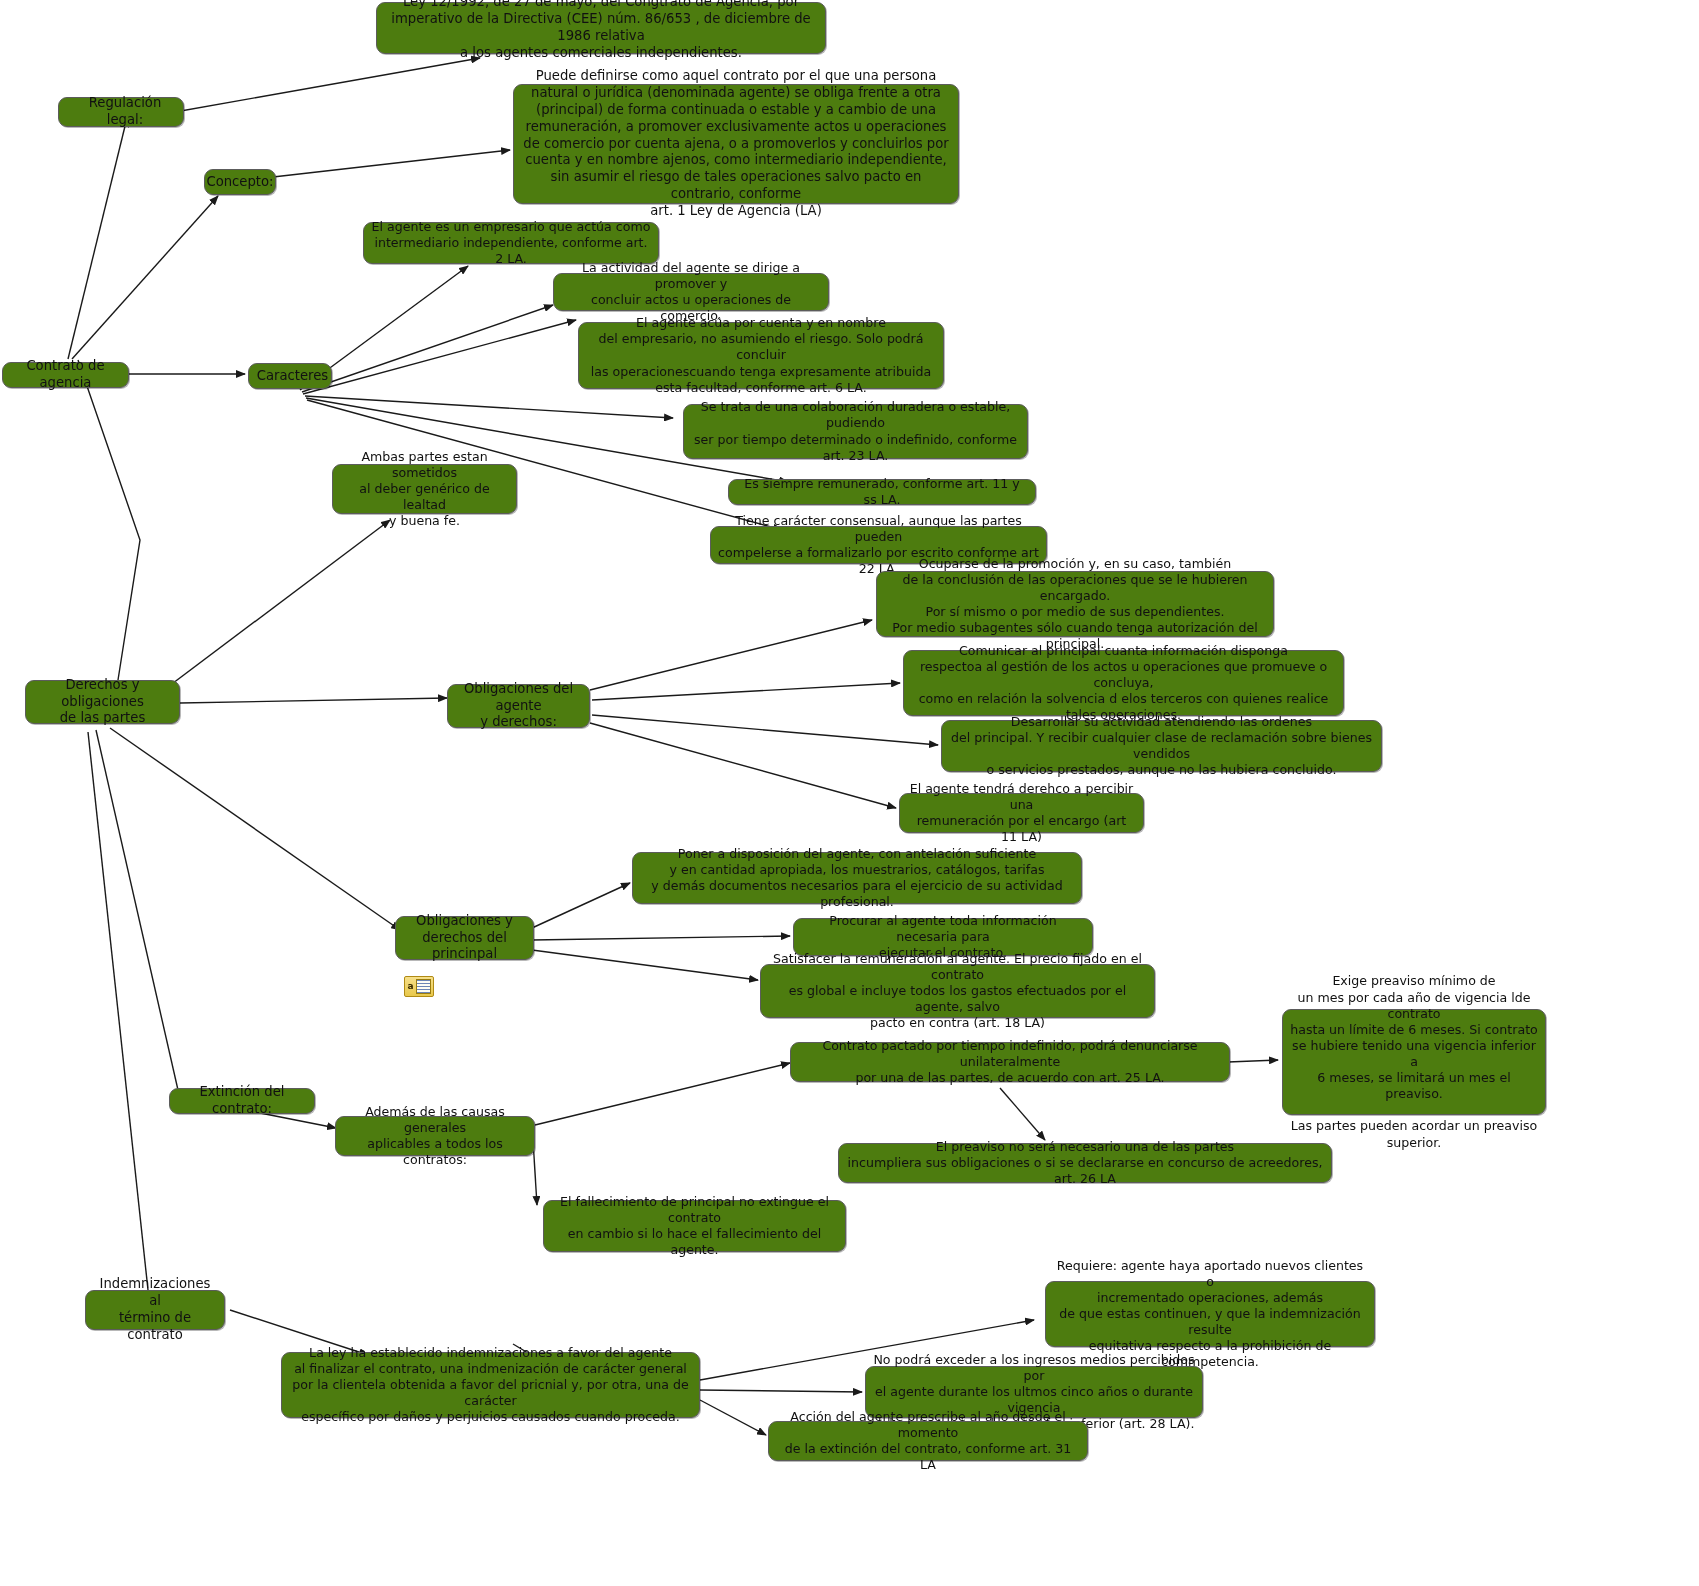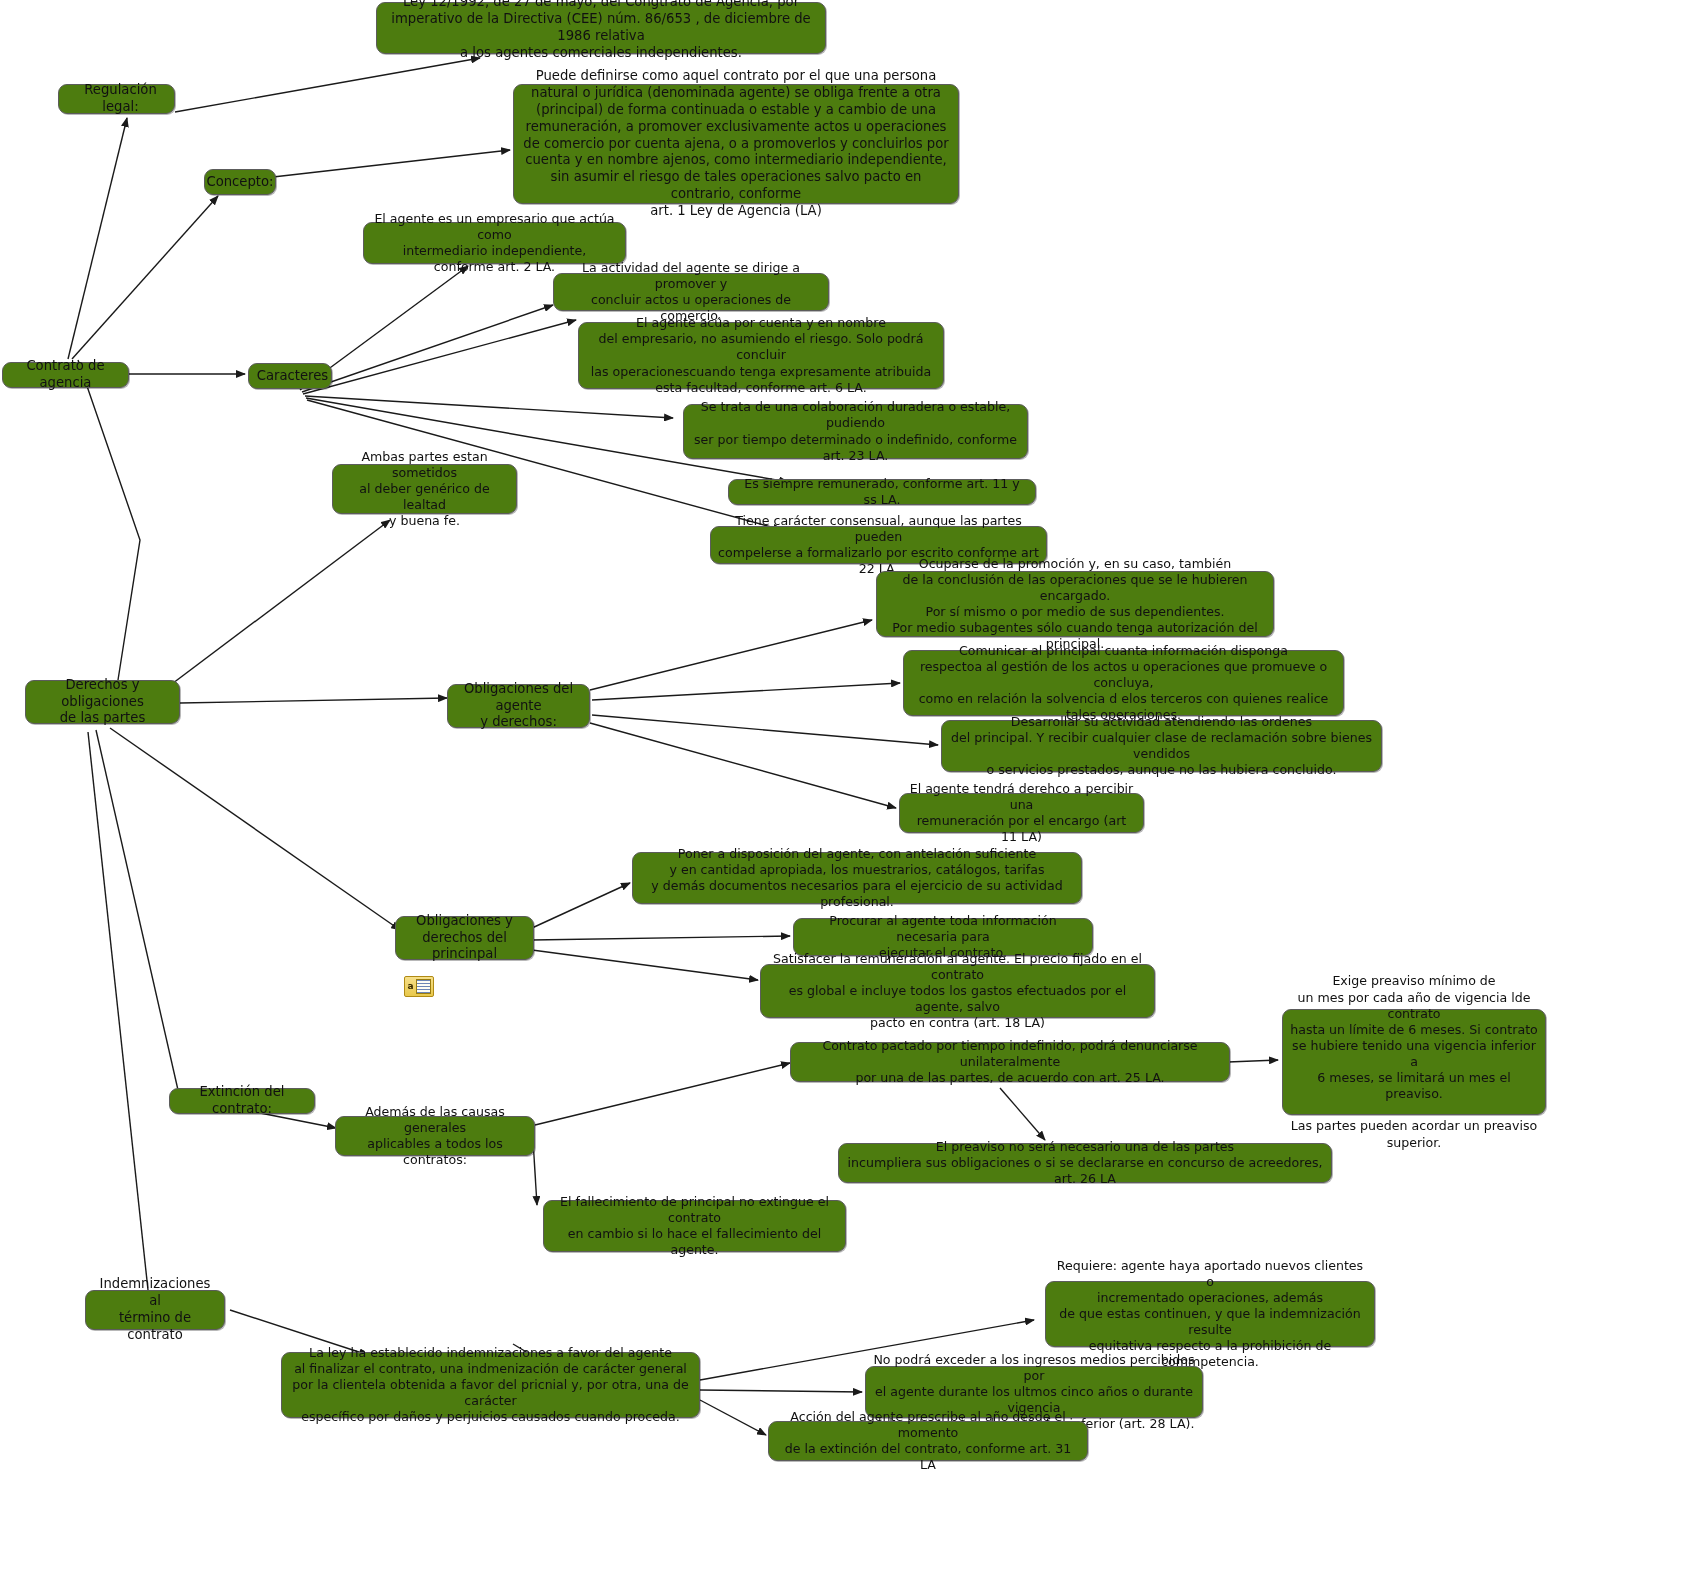--- a/index.html
+++ b/index.html
@@ -110,34 +110,34 @@
       <path d="M700,1390 L862,1392" marker-end="url(#ah)"></path>
       <path d="M700,1400 L766,1435" marker-end="url(#ah)"></path>
       <path d="M513,1344 L560,1372"></path>
     </g>
   </svg>
 
   <div class="node f13" style="left:376px;top:2px;width:450px;height:52px;">Ley 12/1992, de 27 de mayo, del Congtrato de Agencia, por
 imperativo de la Directiva (CEE) núm. 86/653 , de diciembre de 1986 relativa
 a los agentes comerciales independientes.</div>
 
-  <div class="node f13" style="left:58px;top:84px;width:117px;height:30px;padding-left:15px;">Regulación legal:</div>
+  <div class="node f13" style="left:58px;top:97px;width:126px;height:30px;padding-left:15px;">Regulación legal:</div>
 
   <div class="node f13" style="left:513px;top:84px;width:446px;height:120px;">Puede definirse como aquel contrato por el que una persona
 natural o jurídica (denominada agente) se obliga frente a otra
 (principal) de forma continuada o estable y a cambio de una
 remuneración, a promover exclusivamente actos u operaciones
 de comercio por cuenta ajena, o a promoverlos y concluirlos por
 cuenta y en nombre ajenos, como intermediario independiente,
 sin asumir el riesgo de tales operaciones salvo pacto en contrario, conforme
 art. 1 Ley de Agencia (LA)</div>
 
   <div class="node f13" style="left:204px;top:169px;width:72px;height:26px;">Concepto:</div>
 
-  <div class="node f12" style="left:363px;top:222px;width:263px;height:42px;">El agente es un empresario que actúa como
+  <div class="node f12" style="left:363px;top:222px;width:296px;height:42px;">El agente es un empresario que actúa como
 intermediario independiente, conforme art. 2 LA.</div>
 
   <div class="node f12" style="left:553px;top:273px;width:276px;height:38px;">La actividad del agente se dirige a promover y
 concluir actos u operaciones de comercio.</div>
 
   <div class="node f12" style="left:578px;top:322px;width:366px;height:67px;">El agente acúa por cuenta y en nombre
 del empresario, no asumiendo el riesgo. Solo podrá concluir
 las operacionescuando tenga expresamente atribuida
 esta facultad, conforme art. 6 LA.</div>
 

